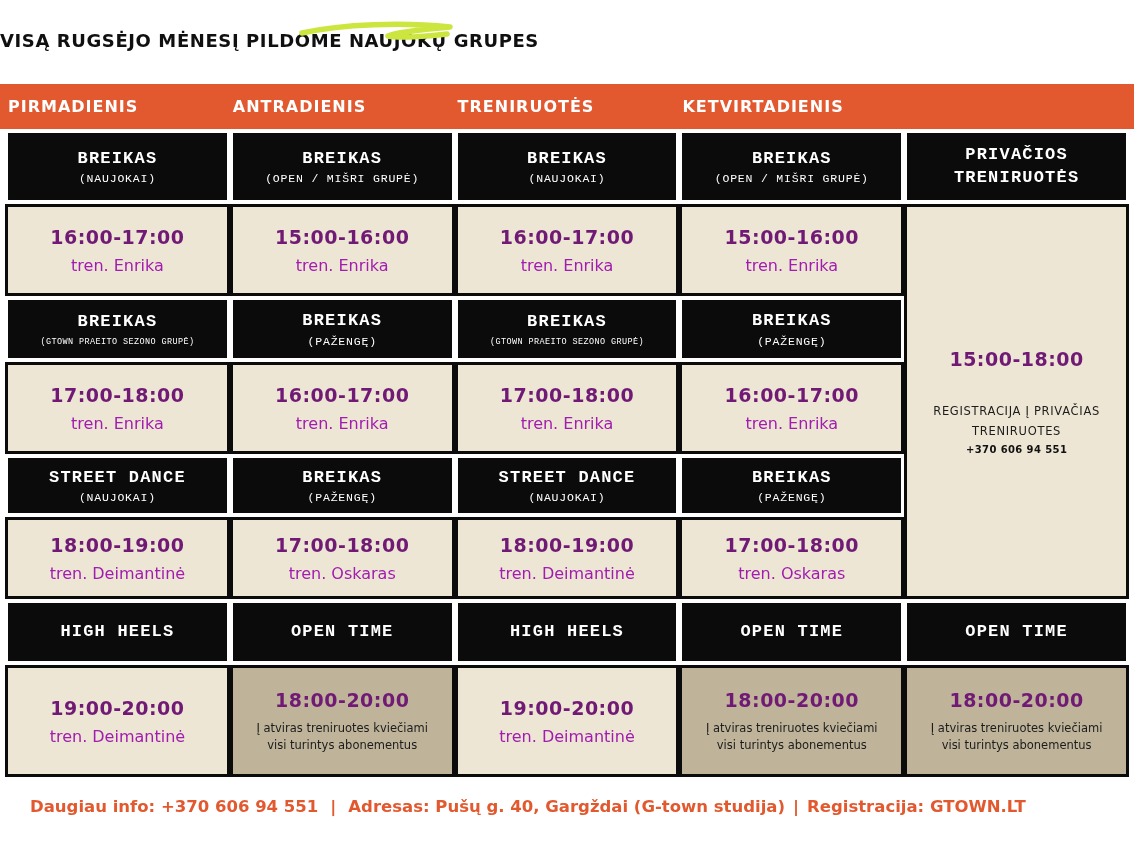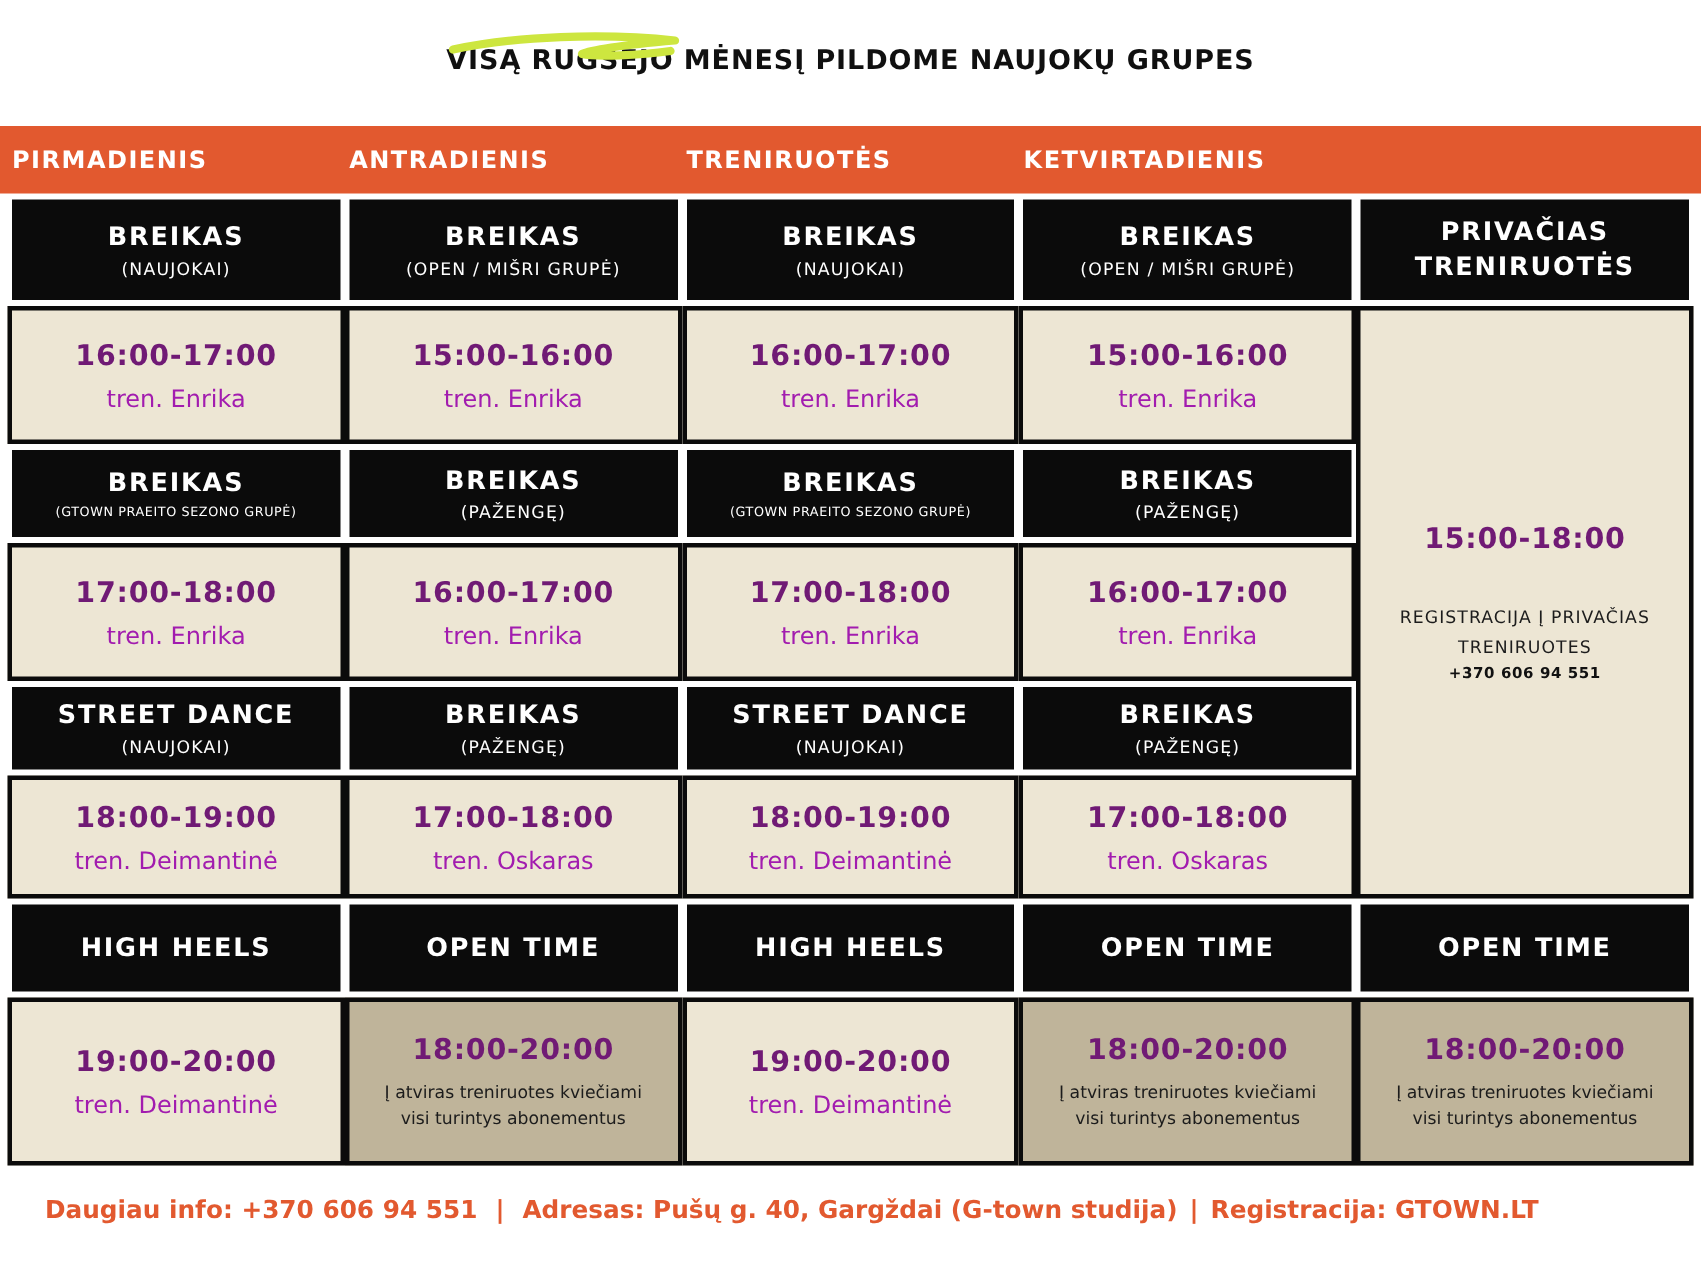--- a/index.html
+++ b/index.html
@@ -4,21 +4,21 @@
 <style>
   :root{
     --orange:#E2592F; --black:#0B0B0B; --cream:#EDE6D4; --tan:#BFB49A; --lime:#CDE63F; --white:#FFFFFF;
   }
   *{box-sizing:border-box;}
   html,body{margin:0;padding:0;}
   body{
     width:1134px;height:856px;background:#fff;overflow:hidden;
     font-family:"DejaVu Sans","Liberation Sans",sans-serif;
   }
-  .title-wrap{text-align:center;padding-top:30px;height:84px;}
+  .title-wrap{padding-top:30px;height:84px;}
   .title{
     display:inline-block;position:relative;
     font-weight:bold;font-size:18px;letter-spacing:.6px;color:#101010;
   }
   .squiggle{position:absolute;left:298px;top:19px;}
 
   .dayband{
     height:45px;background:var(--orange);
     display:grid;grid-template-columns:repeat(5,1fr);gap:6px;
     padding:0 8px;align-items:center;
@@ -27,21 +27,21 @@
 
   .grid{
     margin:4px 8px 0;
     display:grid;grid-template-columns:repeat(5,1fr);
     grid-template-rows:67px 92px 58px 92px 55px 82px 58px 112px;
     gap:4px 6px;
   }
   .hdr{
     background:var(--black);color:#fff;
     display:flex;flex-direction:column;align-items:center;justify-content:center;
-    text-align:center;padding:2px 4px;
+    text-align:center;padding:2px 4px;font-family:Liberation Mono, monospace;
   }
   .hdr .t{font-weight:bold;font-size:17px;letter-spacing:1.2px;line-height:1.3;}
   .hdr .s{font-size:11.5px;letter-spacing:.8px;margin-top:2px;}
   .hdr .s.xs{font-size:8.5px;letter-spacing:.4px;margin-top:4px;}
   .hdr.two .t{padding:0 26px;}
 
   .slot{
     background:var(--cream);border:3px solid var(--black);margin:0 -3px;
     display:flex;flex-direction:column;align-items:center;justify-content:center;
     text-align:center;padding:4px;
@@ -93,21 +93,21 @@
   </div>
   <div class="hdr c3 r1">
     <div class="t">BREIKAS</div>
     <div class="s">(NAUJOKAI)</div>
   </div>
   <div class="hdr c4 r1">
     <div class="t">BREIKAS</div>
     <div class="s">(OPEN / MIŠRI GRUPĖ)</div>
   </div>
   <div class="hdr two c5 r1">
-    <div class="t">PRIVAČIAS TRENIRUOTĖS</div>
+    <div class="t">PRIVAČIOS TRENIRUOTĖS</div>
   </div>
 
   <div class="slot c1 r2">
     <div class="time">16:00-17:00</div>
     <div class="tr">tren. Enrika</div>
   </div>
   <div class="slot c2 r2">
     <div class="time">15:00-16:00</div>
     <div class="tr">tren. Enrika</div>
   </div>

